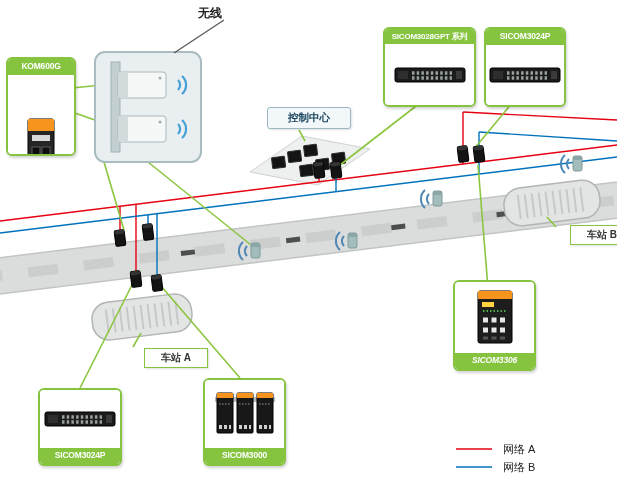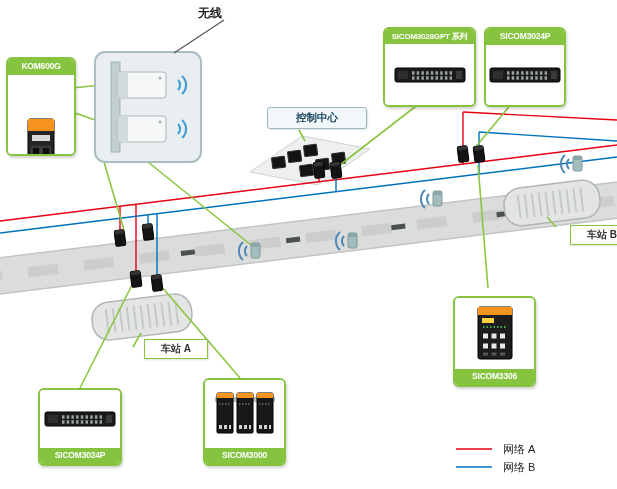--- a/index.html
+++ b/index.html
@@ -19,21 +19,21 @@
   .callout .body{flex:1;display:flex;align-items:center;justify-content:center;background:#fff;}
   .small-label{
     position:absolute;background:#fff;border:1.5px solid #86c440;border-radius:0;
     font-size:10px;font-weight:bold;color:#333;padding:2px 5px;width:52px;text-align:center;
     box-shadow:1px 1px 2px rgba(0,0,0,.12);
     margin-left:33px;
   }
   .cc-label{
     position:absolute;left:267px;top:107px;width:66px;background:#f2f7f9;
     border:1.5px solid #9bb8c2;border-radius:3px;color:#17425c;font-weight:bold;
-    font-size:10.5px;text-align:center;padding:3px 16px;box-shadow:1px 1px 2px rgba(0,0,0,.12);
+    font-size:10.5px;text-align:center;padding:3px 8px;box-shadow:1px 1px 2px rgba(0,0,0,.12);
   }
   .wireless-label{
     position:absolute;left:198px;top:5px;width:44px;text-align:left;
     font-size:12px;color:#222;font-weight:bold;
   }
   .legend{position:absolute;left:454px;top:440px;}
   .legend-row{display:flex;align-items:center;gap:9px;height:18px;}
   .legend-row span{font-size:11px;color:#222;}
 </style>
 </head>
@@ -226,21 +226,21 @@
         <line x1="18" y1="8" x2="58" y2="8" stroke="#98a0a0" stroke-width="3.5" stroke-dasharray="2.5 2.2"></line>
         <line x1="18" y1="13" x2="58" y2="13" stroke="#98a0a0" stroke-width="3.5" stroke-dasharray="2.5 2.2"></line>
         <rect x="62" y="6" width="6" height="8" fill="#3a3a3a"></rect>
       </svg>
     </div>
   </div>
 
   <div class="cc-label">控制中心</div>
 
   <div class="small-label" style="left:537px;top:225px;">车站 B</div>
-  <div class="small-label" style="left:111px;top:339px;">车站 A</div>
+  <div class="small-label" style="left:111px;top:348px;">车站 A</div>
 
   <div class="callout" style="left:38px;top:388px;width:80px;height:74px;">
     <div class="body">
       <svg width="72" height="20">
         <rect x="1" y="3" width="70" height="14" rx="2" fill="#1b1b1b" stroke="#000"></rect>
         <rect x="4" y="6" width="10" height="8" fill="#2e2e2e"></rect>
         <line x1="18" y1="8" x2="58" y2="8" stroke="#98a0a0" stroke-width="3.5" stroke-dasharray="2.5 2.2"></line>
         <line x1="18" y1="13" x2="58" y2="13" stroke="#98a0a0" stroke-width="3.5" stroke-dasharray="2.5 2.2"></line>
         <rect x="62" y="6" width="6" height="8" fill="#3a3a3a"></rect>
       </svg>
@@ -268,21 +268,21 @@
           <rect x="44" y="6" width="16" height="40" rx="1" fill="#181818" stroke="#000"></rect>
           <rect x="44" y="6" width="16" height="5" fill="#f7941d"></rect>
           <line x1="46" y1="17" x2="58" y2="17" stroke="#6a6a6a" stroke-width="1.5" stroke-dasharray="1.5 1.5"></line>
           <line x1="46" y1="40" x2="58" y2="40" stroke="#cfcfcf" stroke-width="4" stroke-dasharray="3 2"></line>
         </g>
       </svg>
     </div>
     <div class="band">SICOM3000</div>
   </div>
 
-  <div class="callout" style="left:453px;top:296px;width:79px;height:87px;">
+  <div class="callout" style="left:453px;top:280px;width:79px;height:87px;font-style:italic;">
     <div class="body">
       <svg width="46" height="58">
         <rect x="6" y="2" width="34" height="52" rx="2" fill="#1d1d1d" stroke="#000"></rect>
         <rect x="6" y="2" width="34" height="8" fill="#f7941d"></rect>
         <rect x="10" y="13" width="12" height="5" fill="#ffd23f"></rect>
         <line x1="11" y1="22" x2="35" y2="22" stroke="#49b04d" stroke-width="2" stroke-dasharray="1.5 2"></line>
         <line x1="11" y1="31" x2="35" y2="31" stroke="#e8e8e8" stroke-width="5" stroke-dasharray="5 3.5"></line>
         <line x1="11" y1="41" x2="35" y2="41" stroke="#e8e8e8" stroke-width="5" stroke-dasharray="5 3.5"></line>
         <line x1="11" y1="49" x2="35" y2="49" stroke="#555" stroke-width="3" stroke-dasharray="5 3.5"></line>
       </svg>

